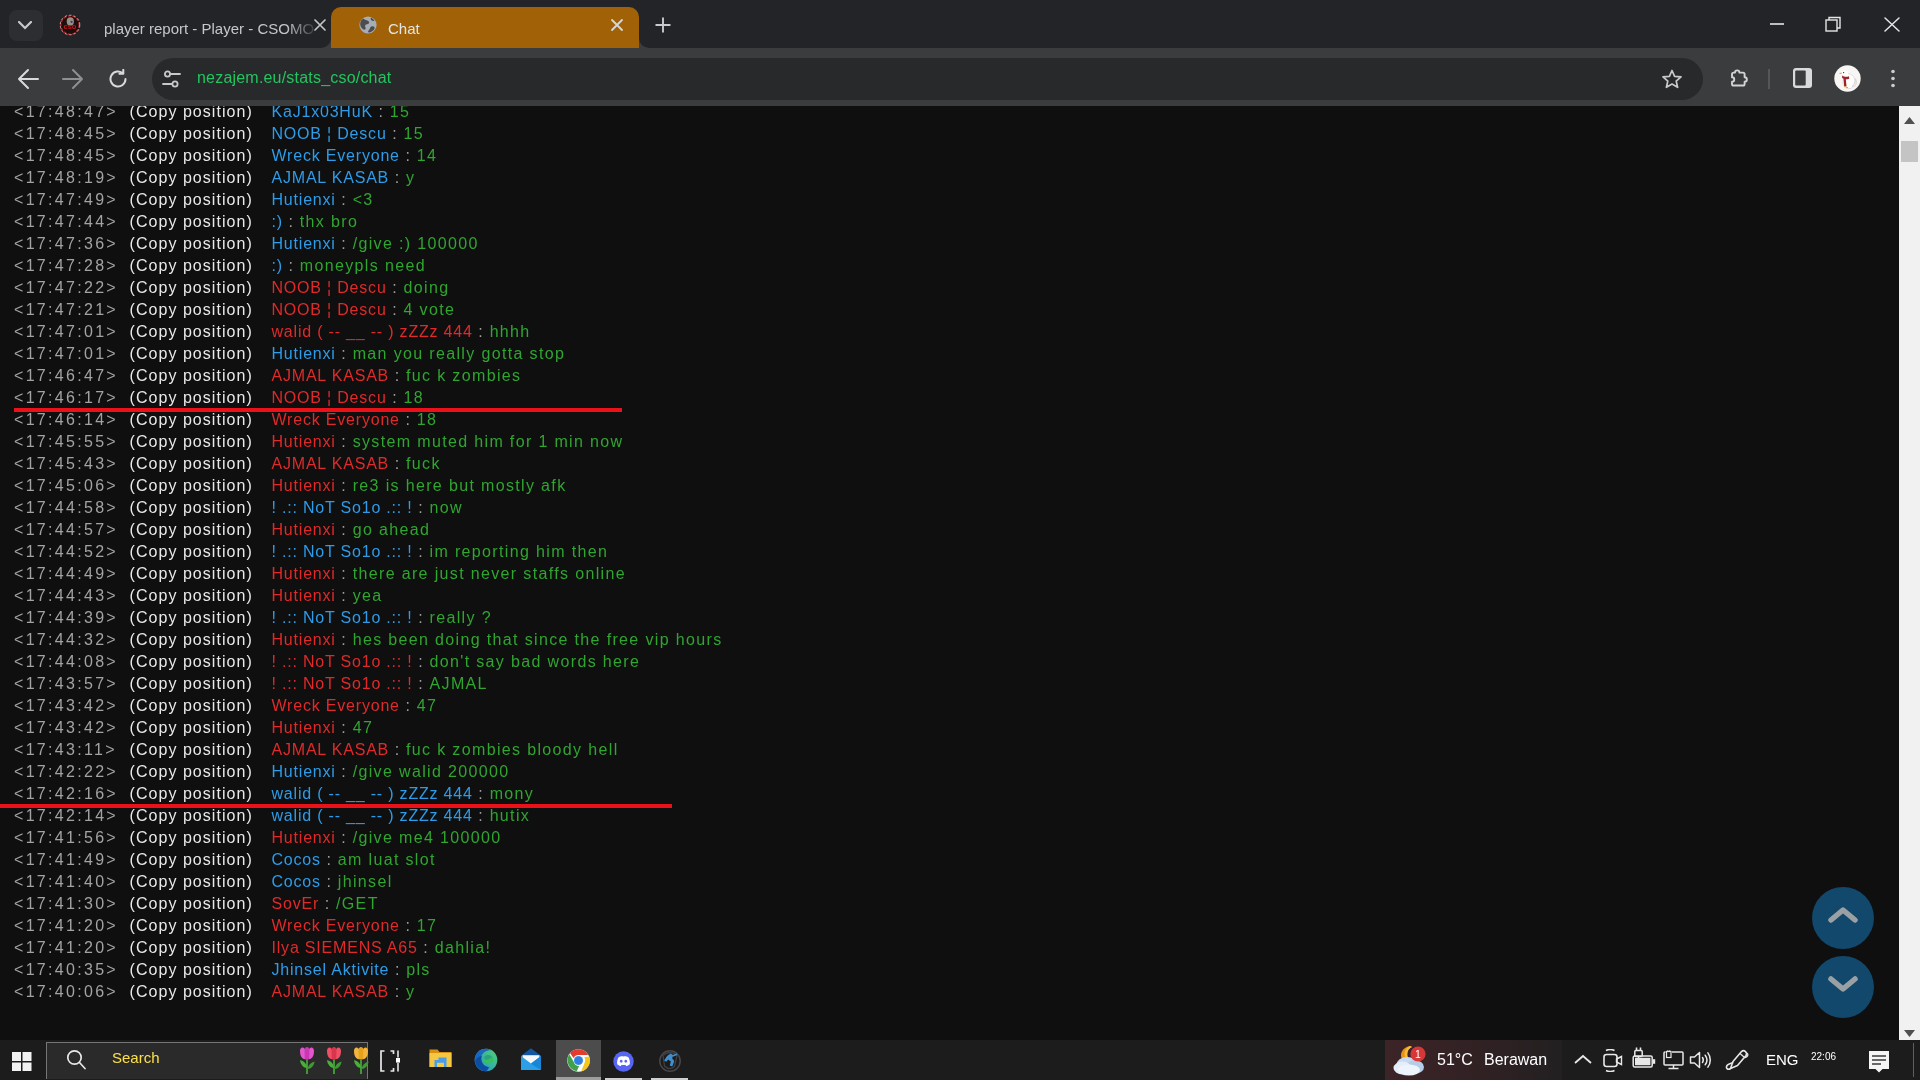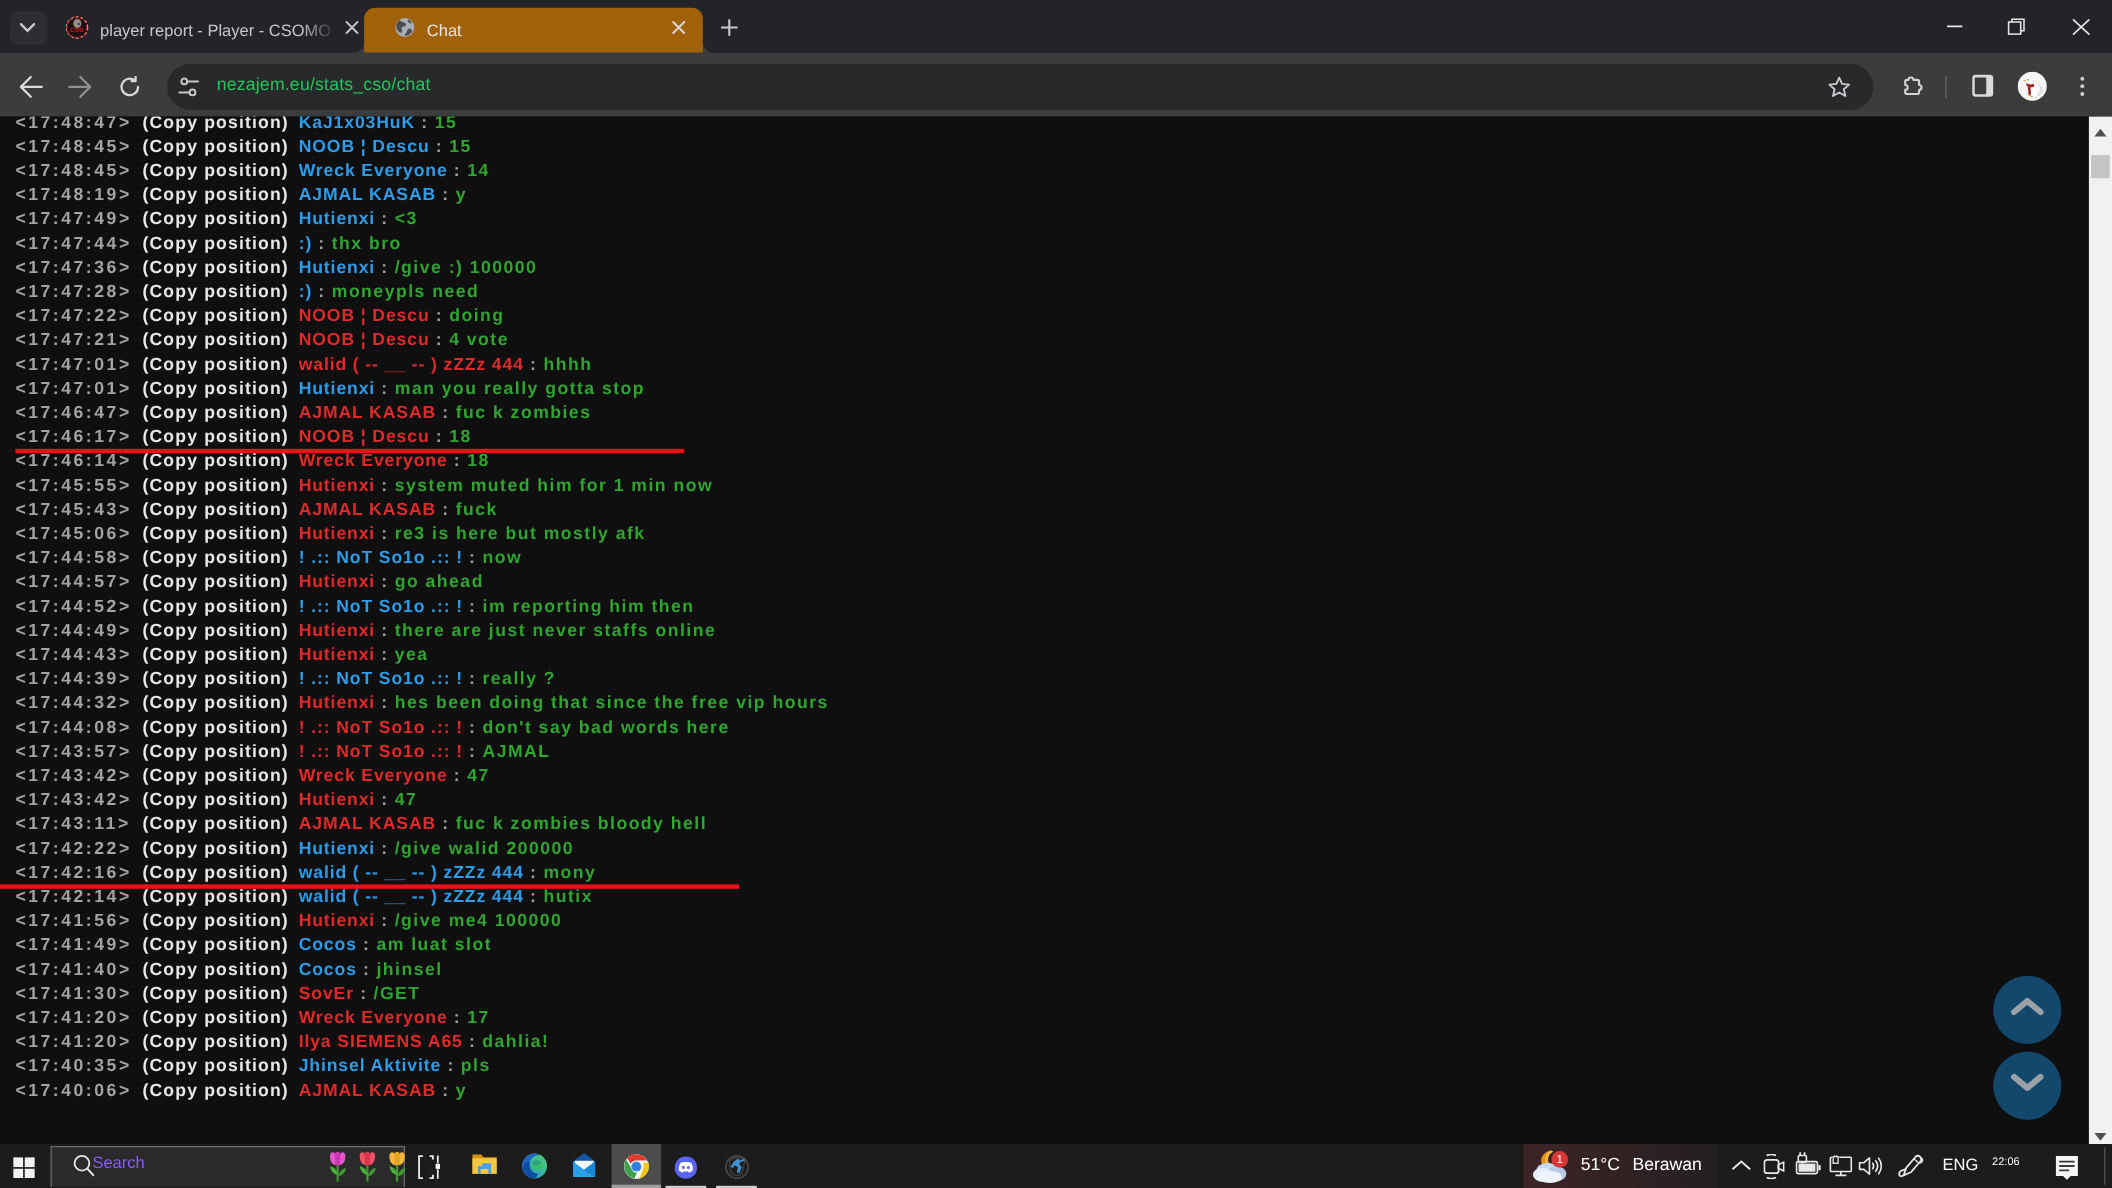--- a/index.html
+++ b/index.html
@@ -8,47 +8,47 @@
 #toolbar{position:absolute;left:0;top:48px;width:1920px;height:58px;background:#3b3c3e}
 #tsearch{position:absolute;left:9px;top:10px;width:34px;height:31px;border-radius:8px;background:#2d2e31}
 .tab{position:absolute;top:7px;height:41px}
 #tab1{left:48px;width:286px}
 #tab2{left:331px;width:308px;background:#a16207;border-radius:10px 10px 0 0}
 .tcurve{position:absolute;bottom:0;width:10px;height:10px;background:#3b3c3e}
 .tcurve i{position:absolute;width:100%;height:100%;background:#232427;display:block}
 #tc1{left:-10px}#tc1 i{border-bottom-right-radius:10px}
 #tc2{right:-10px}#tc2 i{border-bottom-left-radius:10px}
 .ttitle{position:absolute;top:13px;font-size:15px;color:#c6c7c9;white-space:nowrap;overflow:hidden}
-#tab1 .ttitle{left:43px;width:215px;-webkit-mask-image:linear-gradient(90deg,#000 85%,transparent)}
+#tab1 .ttitle{left:56px;width:215px;-webkit-mask-image:linear-gradient(90deg,#000 85%,transparent)}
 #tab2 .ttitle{left:57px;color:#e4e5e7}
 
 #omni{position:absolute;left:152px;top:10px;width:1551px;height:42px;border-radius:21px;background:#28292b}
 #urltxt{position:absolute;left:45px;top:11px;font-size:16px;color:#22c55e;letter-spacing:.2px}
 
 #page{position:absolute;left:0;top:106px;width:1899px;height:934px;background:#0f0f10;overflow:hidden}
-#chat{position:absolute;left:14px;top:-5px;white-space:nowrap;font-weight:bold;font-size:16px;line-height:22px}
+#chat{position:absolute;left:14px;top:-5px;white-space:nowrap;font-weight:normal;font-size:16px;line-height:22px}
 .ln{height:22px}
 .ts{display:inline-block;width:115.5px;color:#a3a3a3;letter-spacing:2.3px}
 .cp{display:inline-block;width:142px;color:#e9e9e9;letter-spacing:1.05px}
 .b{color:#2e9ce8;letter-spacing:.8px}
 .r{color:#e02a2a;letter-spacing:.8px}
 .sep{color:#9f9f9f;letter-spacing:1.2px}
 .m{color:#30a530;letter-spacing:1.35px}
 .redline{position:absolute;background:#ea1118;height:4px}
 #rl1{left:14px;top:302px;width:608px}
 #rl2{left:0;top:698px;width:672px}
 
 .fab{position:absolute;width:62px;height:62px;border-radius:50%;background:#11486b}
 
 #sbar{position:absolute;left:1899px;top:106px;width:21px;height:934px;background:#f1f1f1}
 #sthumb{position:absolute;left:2px;top:35px;width:17px;height:21px;background:#c4c4c4}
 
 #taskbar{position:absolute;left:0;top:1040px;width:1920px;height:40px;background:#1c1c1d}
 #searchbox{position:absolute;left:46px;top:2px;width:322px;height:37px;background:#2a2a2b;border:1px solid #767676;border-bottom:none}
-#searchtxt{position:absolute;left:84px;top:9px;font-size:15px;color:#8b5cf6}
+#searchtxt{position:absolute;left:112px;top:9px;font-size:15px;color:#fde047}
 .ttxt{position:absolute;top:11px;font-size:16px;color:#fff;white-space:nowrap}
 .cell{position:absolute;top:0;height:40px}
 #weatherbg{position:absolute;left:1385px;top:0;width:177px;height:40px;background:linear-gradient(90deg,#3c2427,#2f2123 60%,#222021)}
 .runbar{position:absolute;background:#cfcfcf}
 </style>
 </head><body>
 <div id="root">
     <div id="tabstrip"></div>
 <div id="tsearch"></div>
 <svg style="position:absolute;left:18px;top:21px" width="14" height="9" viewBox="0 0 14 9">

